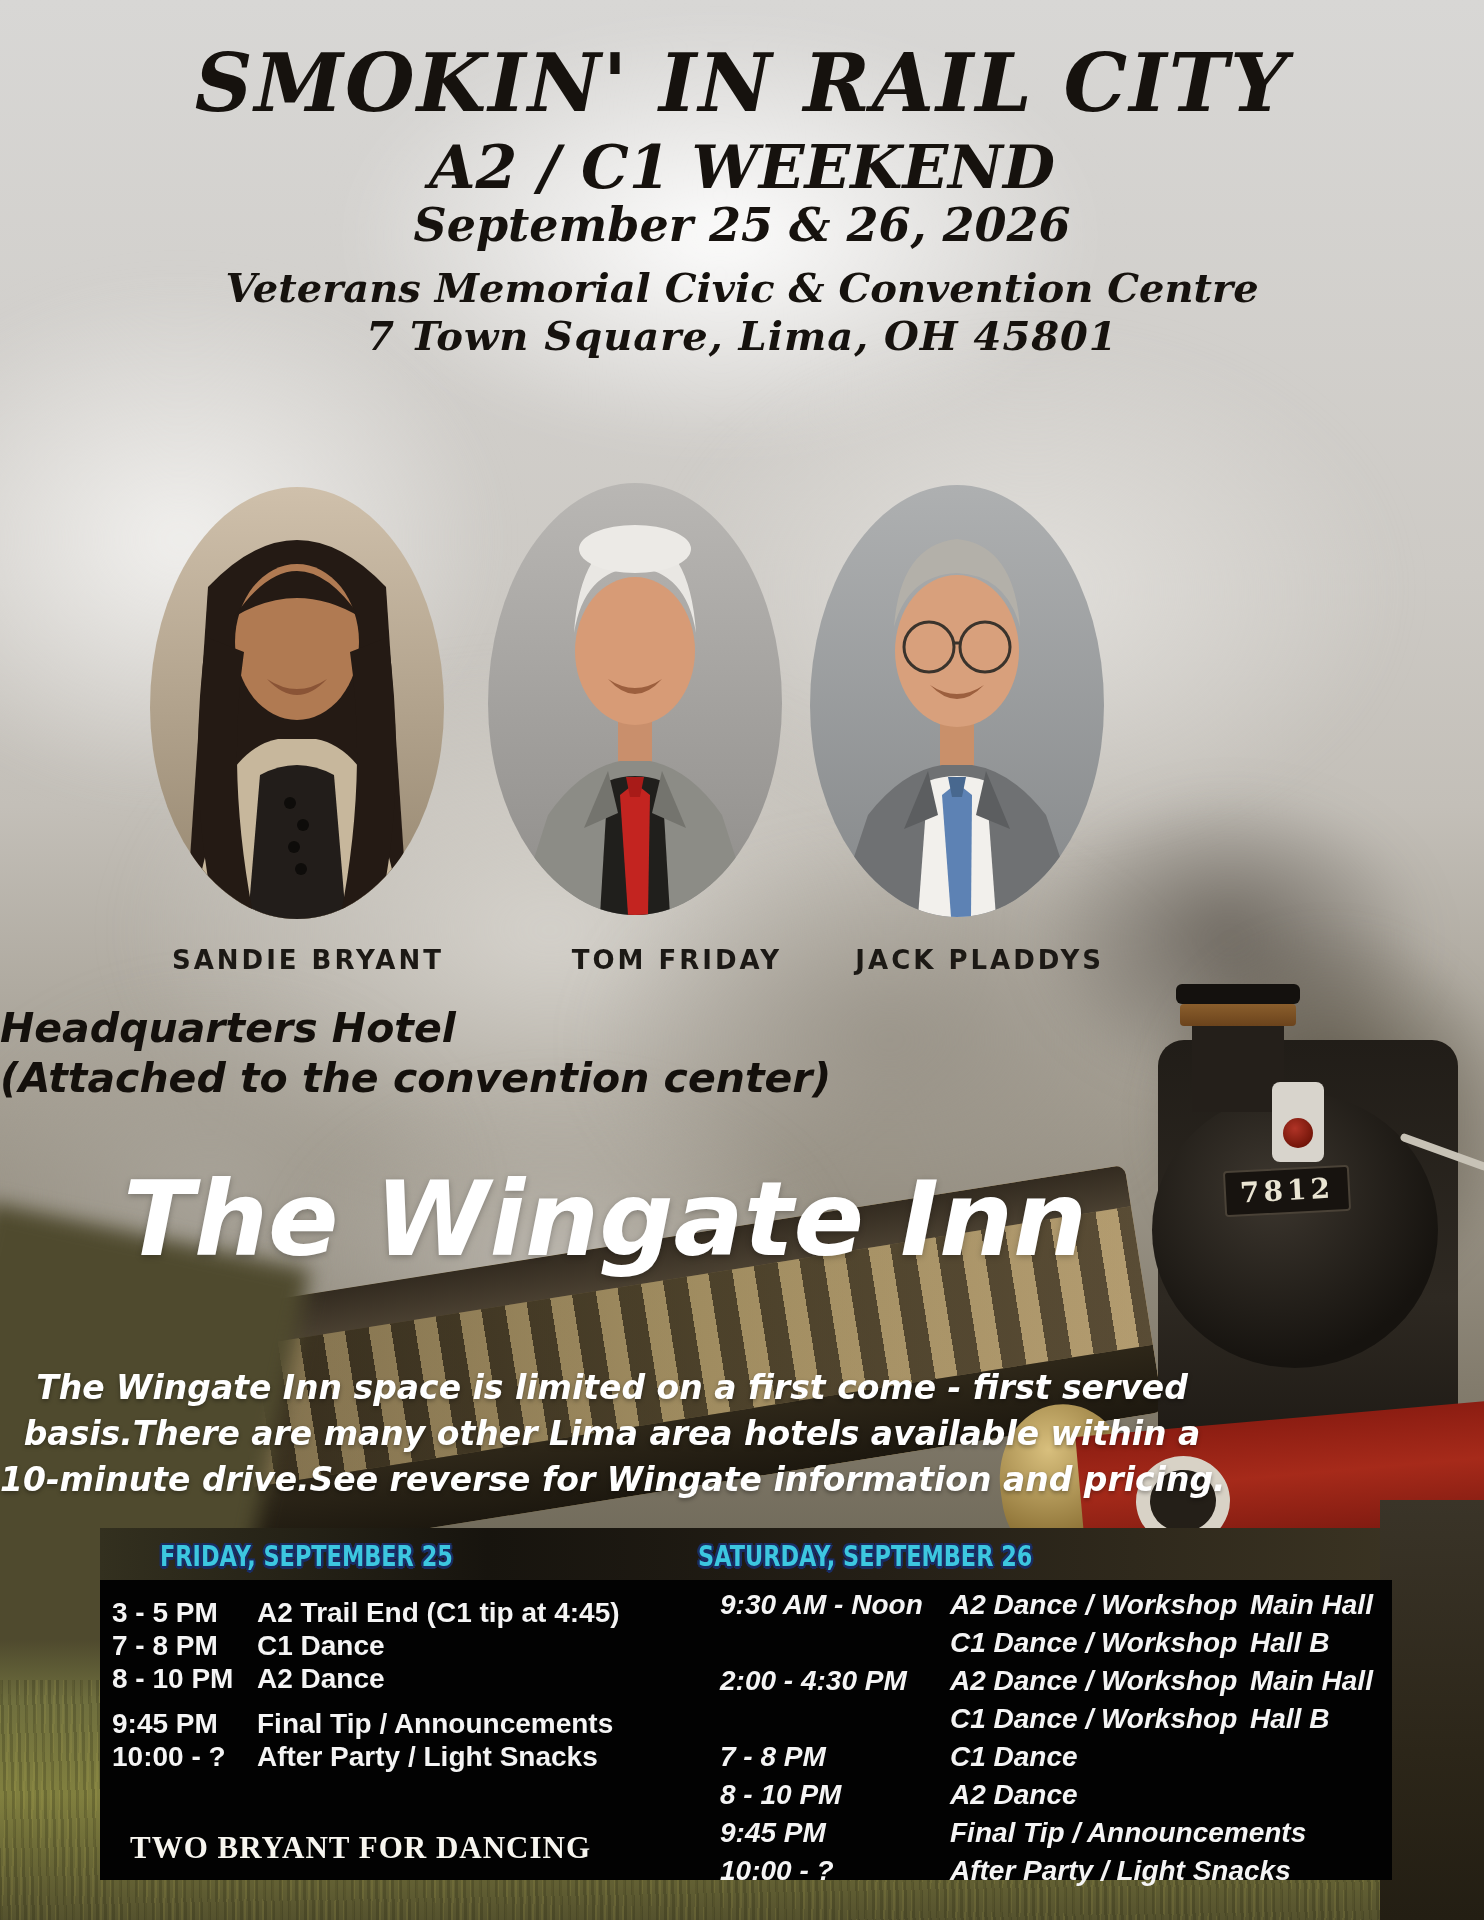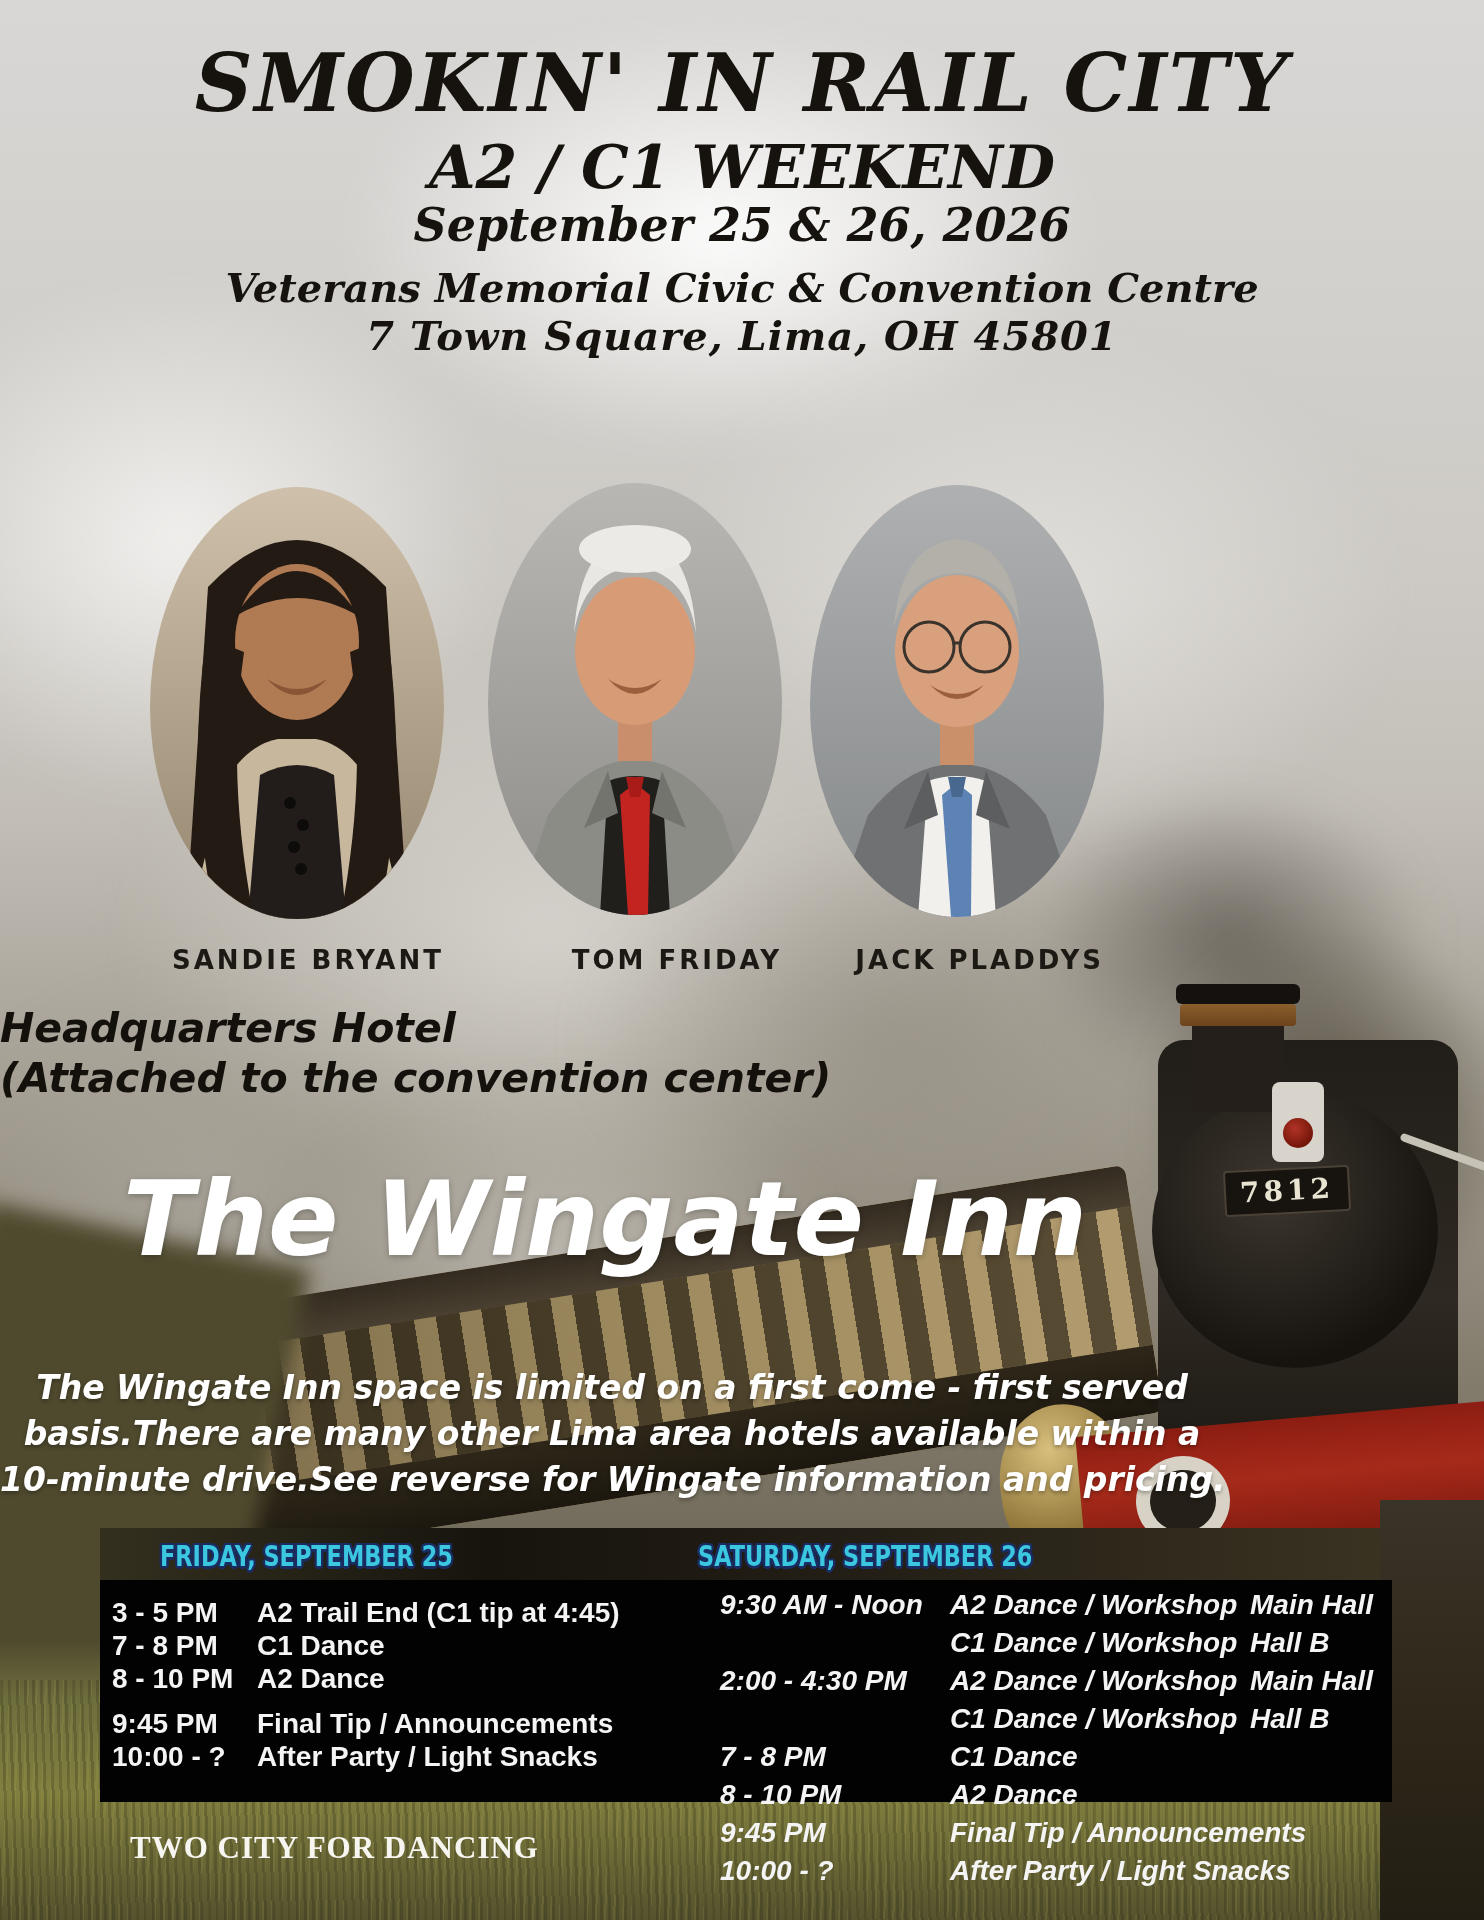--- a/index.html
+++ b/index.html
@@ -23,21 +23,21 @@
   .wingate{position:absolute;left:0;width:1210px;text-align:center;color:#ffffff;
            font-weight:bold;font-style:italic;font-size:104px;white-space:nowrap;z-index:9;
            text-shadow:0 2px 6px rgba(0,0,0,.25);}
   .note-line{position:absolute;left:0;width:1224px;text-align:center;color:#ffffff;
              font-weight:bold;font-style:italic;font-size:33px;white-space:nowrap;z-index:9;
              text-shadow:0 2px 4px rgba(0,0,0,.35);}
   
   .day-head{position:absolute;font-weight:bold;font-size:28px;letter-spacing:0px;
             color:#3cc7e0;white-space:nowrap;z-index:10;transform:scaleX(.8);transform-origin:left top;
             text-shadow:-2px -2px 0 #1a2d63,2px -2px 0 #1a2d63,-2px 2px 0 #1a2d63,2px 2px 0 #1a2d63,0 3px 0 #1a2d63,3px 0 0 #1a2d63,-3px 0 0 #1a2d63;}
-  #schedule-box{position:absolute;left:100px;top:1580px;width:1292px;height:222px;
+  #schedule-box{position:absolute;left:100px;top:1580px;width:1292px;height:300px;
                 background:#020202;z-index:9;color:#f4f4f4;
                 font-family:"Liberation Sans","DejaVu Sans",sans-serif;font-weight:bold;}
   .f-col{position:absolute;left:12px;top:16px;font-size:28px;}
   .s-col{position:absolute;left:620px;top:6px;font-size:28px;font-style:italic;}
   .row{display:flex;height:33px;line-height:33px;white-space:nowrap;}
   .s-col .row{height:38px;line-height:38px;}
   .row.gap{margin-top:12px;}
   .f-col .t{width:145px;flex:none;}
   .s-col .t{width:230px;flex:none;}
   .s-col .e{width:300px;flex:none;}
@@ -201,21 +201,21 @@
         </div>
       <div class="row gap">
           <span class="t">9:45 PM</span>
           <span class="e">Final Tip / Announcements</span>
         </div>
       <div class="row">
           <span class="t">10:00 - ?</span>
           <span class="e">After Party / Light Snacks</span>
         </div>
     </div>
-    <div class="footnote">TWO CITY FOR DANCING</div>
+    <div class="footnote">TWO BRYANT FOR DANCING</div>
 
     <div class="s-col">
       <div class="row">
           <span class="t">9:30 AM - Noon</span>
           <span class="e">A2 Dance / Workshop</span>
           <span class="h">Main Hall</span>
         </div>
       <div class="row">
           <span class="t"></span>
           <span class="e">C1 Dance / Workshop</span>

